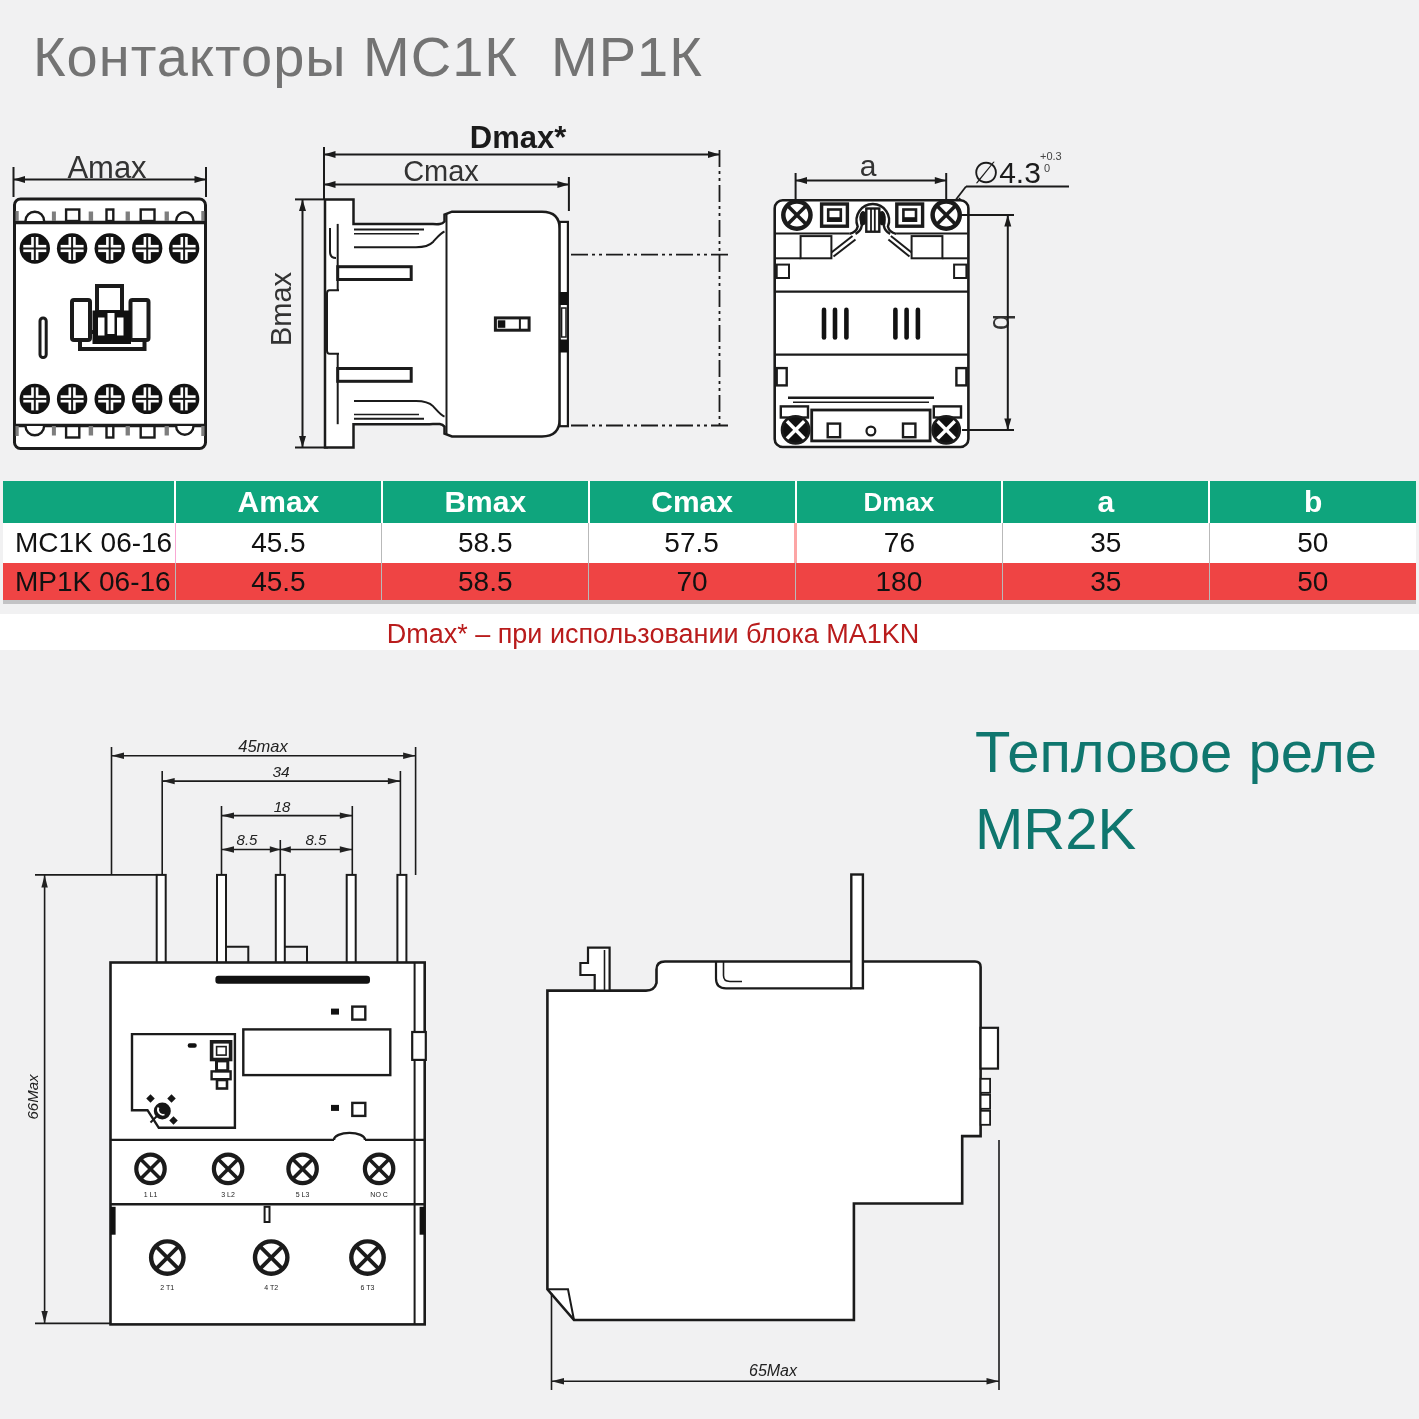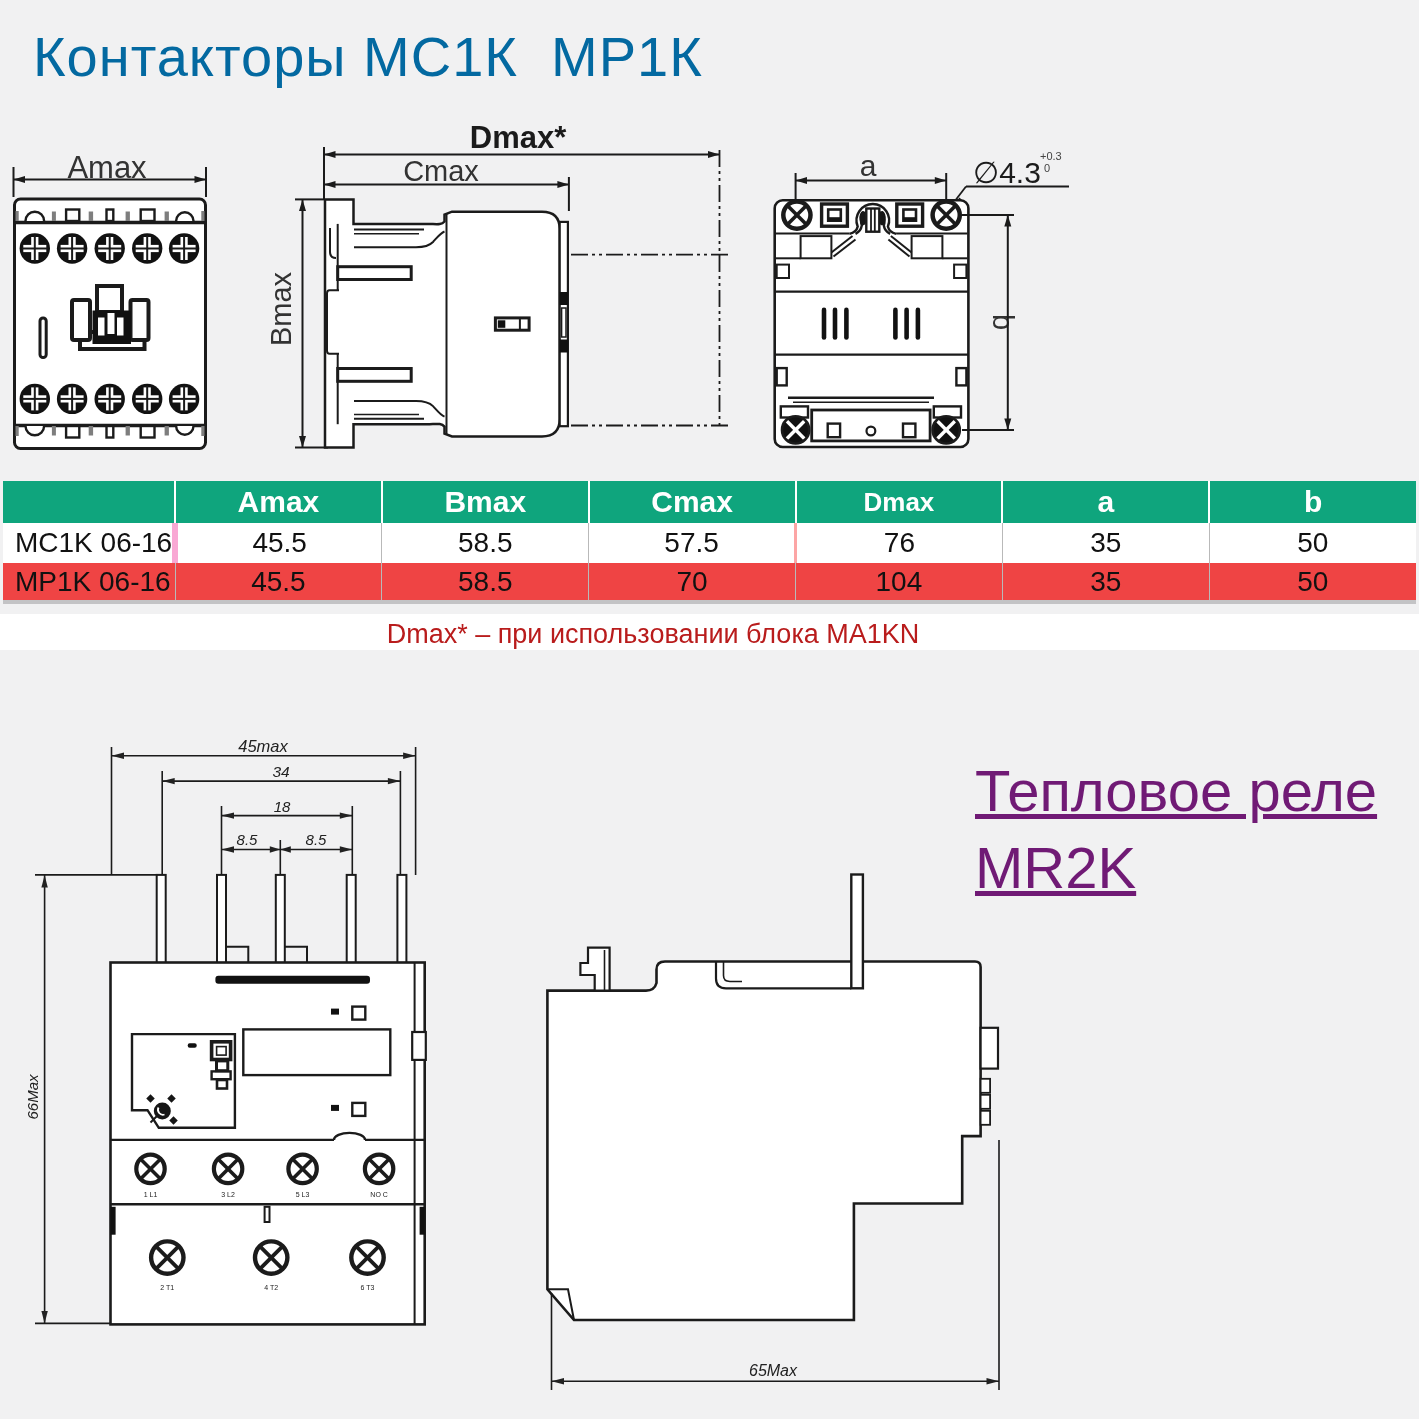--- a/index.html
+++ b/index.html
@@ -5,66 +5,66 @@
   html,body{margin:0;padding:0;}
   body{width:1419px;height:1419px;position:relative;background:#f1f1f2;font-family:"Liberation Sans", sans-serif;overflow:hidden;}
   .abs{position:absolute;}
   svg{position:absolute;left:0;top:0;}
   table{border-collapse:collapse;}
   td{white-space:nowrap;overflow:hidden;}
 </style>
 </head>
 <body>
 
-<div class="abs" style="left:33px;top:24px;font-size:56px;color:#0369a1;letter-spacing:1px;">Контакторы МС1К&nbsp; МР1К</div>
+<div class="abs" style="left:33px;top:24px;font-size:56px;color:#737373;letter-spacing:1px;">Контакторы МС1К&nbsp; МР1К</div>
 
 <div class="abs" style="left:3px;top:481px;width:1413px;">
 <table style="width:1413px;table-layout:fixed;">
 <colgroup>
         <col style="width:172px">
         <col span="6" style="width:206.8px">
       </colgroup>
 <tbody>
         <tr style="height:42px;background:#0fa57d;">
 <td style="border-right:2px solid #fff;"></td>
 <td style="border-right:2px solid #fff;text-align:center;color:#fff;font-weight:bold;font-size:30px;">Amax</td>
 <td style="border-right:2px solid #fff;text-align:center;color:#fff;font-weight:bold;font-size:30px;">Bmax</td>
 <td style="border-right:2px solid #fff;text-align:center;color:#fff;font-weight:bold;font-size:30px;">Cmax</td>
 <td style="border-right:2px solid #fff;text-align:center;color:#fff;font-weight:bold;font-size:26px;">Dmax</td>
 <td style="border-right:2px solid #fff;text-align:center;color:#fff;font-weight:bold;font-size:30px;">a</td>
 <td style="text-align:center;color:#fff;font-weight:bold;font-size:30px;">b</td>
 </tr>
 <tr style="height:40px;background:#ffffff;font-size:28px;color:#111;">
-<td style="border-right:6px solid #f9a8d4;padding-left:12px;">MC1K 06-16</td>
+<td style="border-right:1px solid #f9a8d4;padding-left:12px;">MC1K 06-16</td>
 <td style="border-right:1px solid #b9b9b9;text-align:center;">45.5</td>
 <td style="border-right:1px solid #b9b9b9;text-align:center;">58.5</td>
 <td style="border-right:3px solid #fca5a5;text-align:center;">57.5</td>
 <td style="border-right:1px solid #b9b9b9;text-align:center;">76</td>
 <td style="border-right:1px solid #b9b9b9;text-align:center;">35</td>
 <td style="text-align:center;">50</td>
 </tr>
 <tr style="height:37px;background:#ef4444;font-size:28px;color:#111;">
 <td style="border-right:1px solid #b9b9b9;padding-left:12px;">MP1K 06-16</td>
 <td style="border-right:1px solid #b9b9b9;text-align:center;">45.5</td>
 <td style="border-right:1px solid #b9b9b9;text-align:center;">58.5</td>
 <td style="border-right:1px solid #b9b9b9;text-align:center;">70</td>
-<td style="border-right:1px solid #b9b9b9;text-align:center;">104</td>
+<td style="border-right:1px solid #b9b9b9;text-align:center;">180</td>
 <td style="border-right:1px solid #b9b9b9;text-align:center;">35</td>
 <td style="text-align:center;">50</td>
 </tr>
 </tbody>
     </table>
 <div style="height:4px;background:#c3c3c5;width:1413px;"></div>
 </div>
 
 <div class="abs" style="left:0;top:614px;width:1419px;height:36px;background:#ffffff;"></div>
 
 <div class="abs" style="left:0;top:619px;width:1306px;text-align:center;font-size:27px;color:#b91c1c;">Dmax* – при использовании блока MA1KN</div>
 
-<div class="abs" style="left:975px;top:752px;font-size:58px;line-height:77px;color:#701a75;text-decoration:underline;">Тепловое реле<br>MR2K</div>
+<div class="abs" style="left:975px;top:713px;font-size:58px;line-height:77px;color:#0f766e;">Тепловое реле<br>MR2K</div>
 
 <svg width="1419" height="1419" viewBox="0 0 1419 1419">
 <g fill="none" stroke="#1b1b1b" stroke-width="2.5">
 
 <text x="107" y="178" font-size="31" fill="#333" stroke="none" text-anchor="middle" font-family="Liberation Sans">Amax</text>
 
 <g stroke-width="2">
 <line x1="13.5" y1="179.5" x2="206" y2="179.5"></line>
 <line x1="13.5" y1="167" x2="13.5" y2="197"></line>
 <line x1="206" y1="167" x2="206" y2="197"></line>

